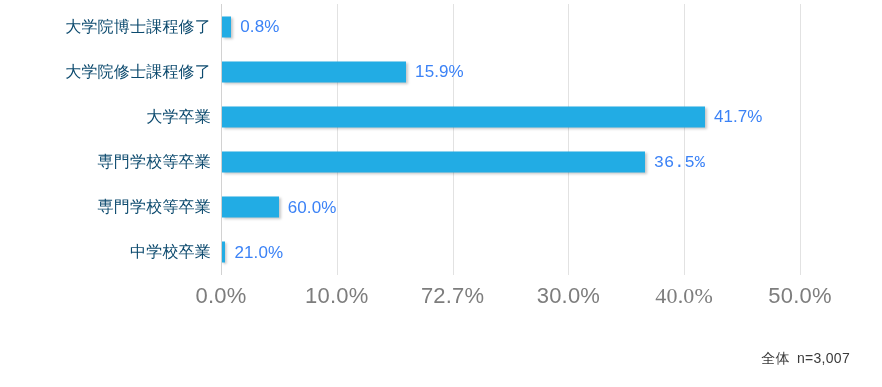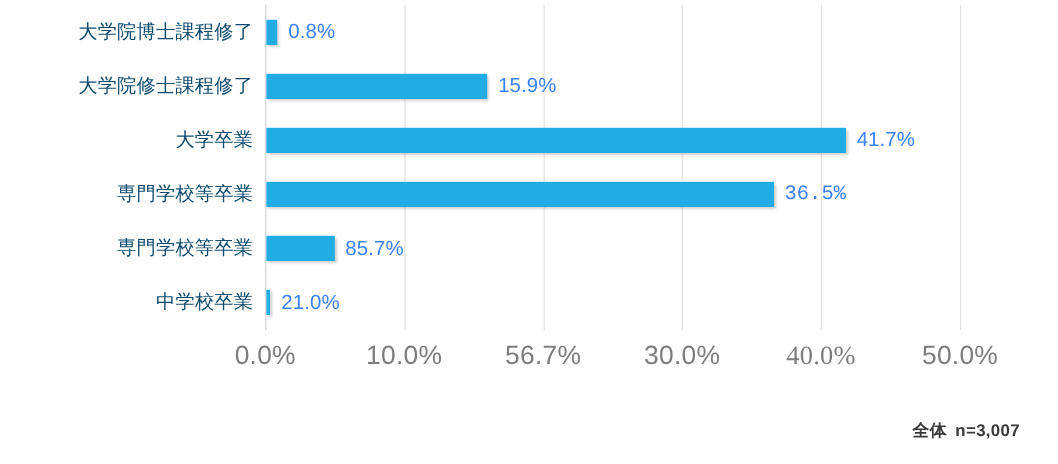--- a/index.html
+++ b/index.html
@@ -112,21 +112,21 @@
     white-space: nowrap;
     letter-spacing: 0.2px;
   }
 
   
   .footnote {
     position: absolute;
     right: 32px;
     top: 350px;
     font-size: 14px;
-    font-weight: bold;
+    font-weight: normal;
     color: #3a3a3a;
     white-space: nowrap;
     letter-spacing: 0.3px;
   }
   .footnote .fn-n {
     margin-left: 7px;
   }
 </style>
 </head>
 <body>
@@ -168,37 +168,37 @@
           <div class="cat-label">専門学校等卒業</div>
           <div class="bar-wrap">
             <div class="bar" style="background: rgb(34, 172, 228); width: 422.67px;"></div>
             <div class="val-label">36.5%</div>
           </div>
         </div>
         <div class="row" style="top: 180.667px; height: 45.1667px;">
           <div class="cat-label">専門学校等卒業</div>
           <div class="bar-wrap">
             <div class="bar" style="background: rgb(34, 172, 228); width: 56.742px;"></div>
-            <div class="val-label">85.7%</div>
+            <div class="val-label">60.0%</div>
           </div>
         </div>
         <div class="row" style="top: 225.833px; height: 45.1667px;">
           <div class="cat-label">中学校卒業</div>
           <div class="bar-wrap">
             <div class="bar" style="background: rgb(34, 172, 228); width: 3.474px;"></div>
             <div class="val-label">21.0%</div>
           </div>
         </div>
       </div>
   </div>
 
   <div class="ticks" id="ticks">
       <div class="tick" style="left: 0px;">0.0%</div>
       <div class="tick" style="left: 115.8px;">10.0%</div>
-      <div class="tick" style="left: 231.6px;">56.7%</div>
+      <div class="tick" style="left: 231.6px;">72.7%</div>
       <div class="tick" style="left: 347.4px;">30.0%</div>
       <div class="tick" style="left: 463.2px; font-family: Liberation Serif, serif;">40.0%</div>
       <div class="tick" style="left: 579px;">50.0%</div>
     </div>
 
   <div class="footnote">
     <span>全体</span><span class="fn-n">n=3,007</span>
   </div>
 
 </div>

